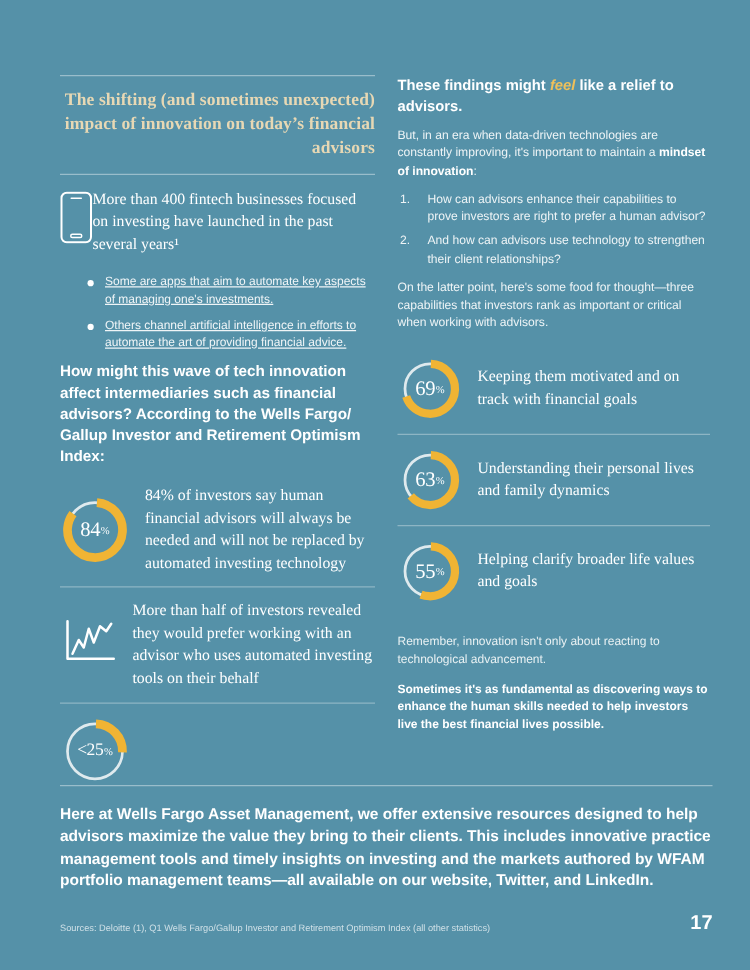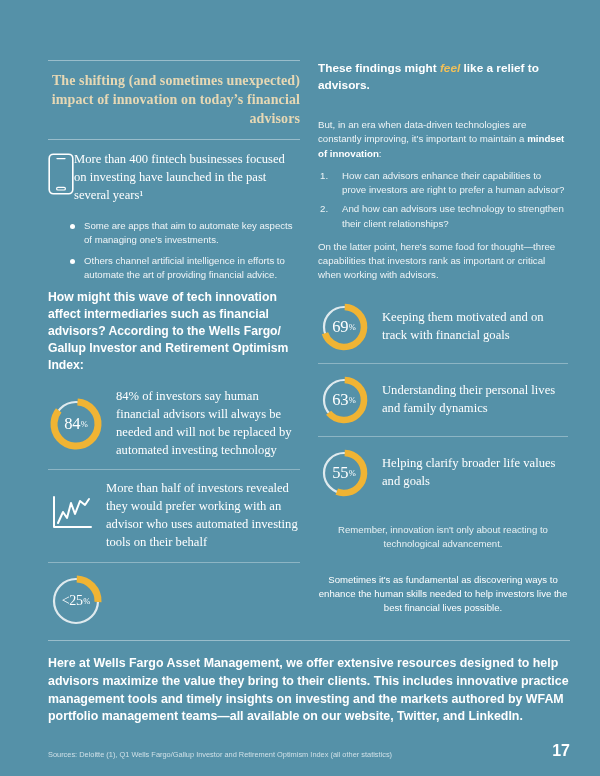--- a/index.html
+++ b/index.html
@@ -70,20 +70,21 @@
     margin: 8px 0 0 22px;
   }
   .bullets li {
     position: relative;
     font-family: "Liberation Sans", sans-serif;
     font-size: 9.6px;
     line-height: 1.45;
     color: #f0f5f7;
     margin-bottom: 7px;
     padding-left: 14px;
+    text-decoration: underline;
   }
   .bullets li::before {
     content: "";
     position: absolute;
     left: 0; top: 5px;
     width: 5px; height: 5px;
     border-radius: 50%;
     background: #ffffff;
   }
 
@@ -120,21 +121,21 @@
   .dlabel .pct { font-size: 8.5px; vertical-align: super; margin-left: .5px; }
   .dlabel.small .num { font-size: 14px; }
 
   
   .r-head {
     font-family: "Liberation Sans", sans-serif;
     font-weight: bold;
     font-size: 11.8px;
     line-height: 1.40;
     color: #ffffff;
-    margin-bottom: 25px;
+    margin-bottom: 9px;
   }
   .r-head .emph {
     color: #efc05a;
     font-style: italic;
     font-weight: bold;
   }
   .r-para {
     font-family: "Liberation Sans", sans-serif;
     font-size: 9.7px;
     line-height: 1.47;
@@ -156,34 +157,33 @@
   }
   .numlist li .n { flex: 0 0 14px; }
   .numlist li .t { flex: 1 1 auto; }
 
   .r-note {
     font-family: "Liberation Sans", sans-serif;
     font-size: 9.6px;
     line-height: 1.47;
     color: #e9f1f3;
     margin-top: 14px;
-    text-align: center;
   }
   .r-note.bold {
-    font-weight: normal;
-    color: #ffffff;
-    margin-top: 22px;
+    font-weight: bold;
+    color: #ffffff;
+    margin-top: 10px;
   }
 
   
   .footer-wrap {
     position: absolute;
     left: 48px;
     right: 30px;
-    bottom: 16px;
+    bottom: 28px;
   }
   .cta {
     font-family: "Liberation Sans", sans-serif;
     font-weight: bold;
     font-size: 12.4px;
     line-height: 1.43;
     color: #ffffff;
     margin-bottom: 16px;
   }
   .srcline {

